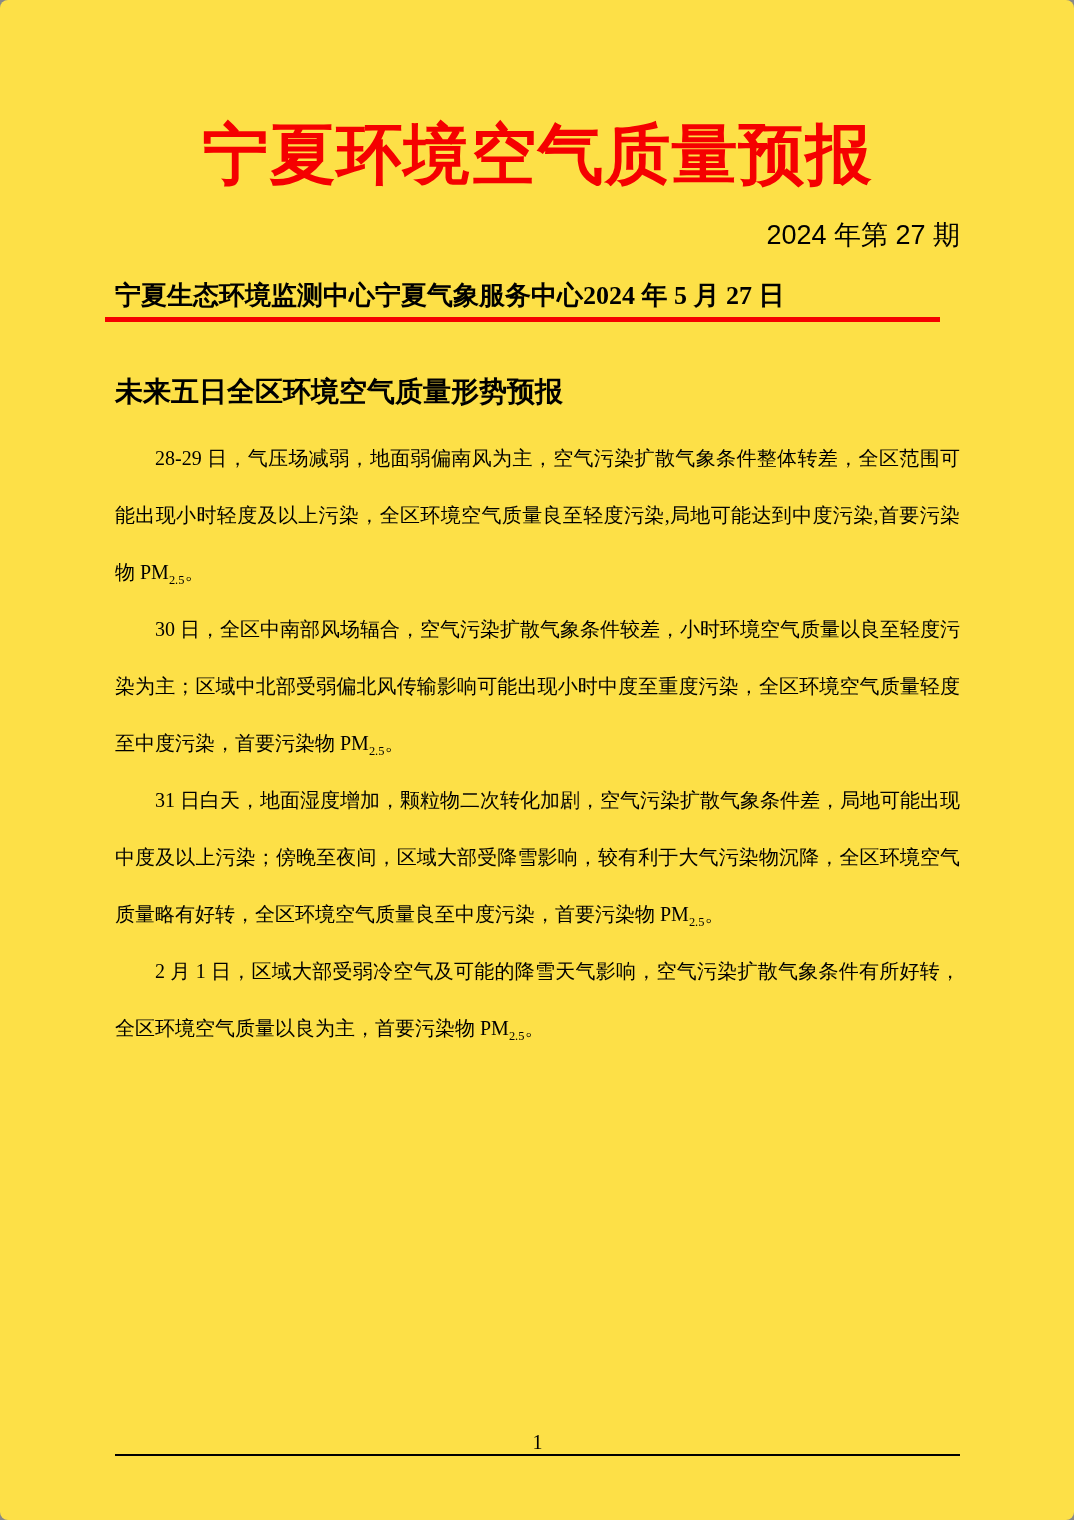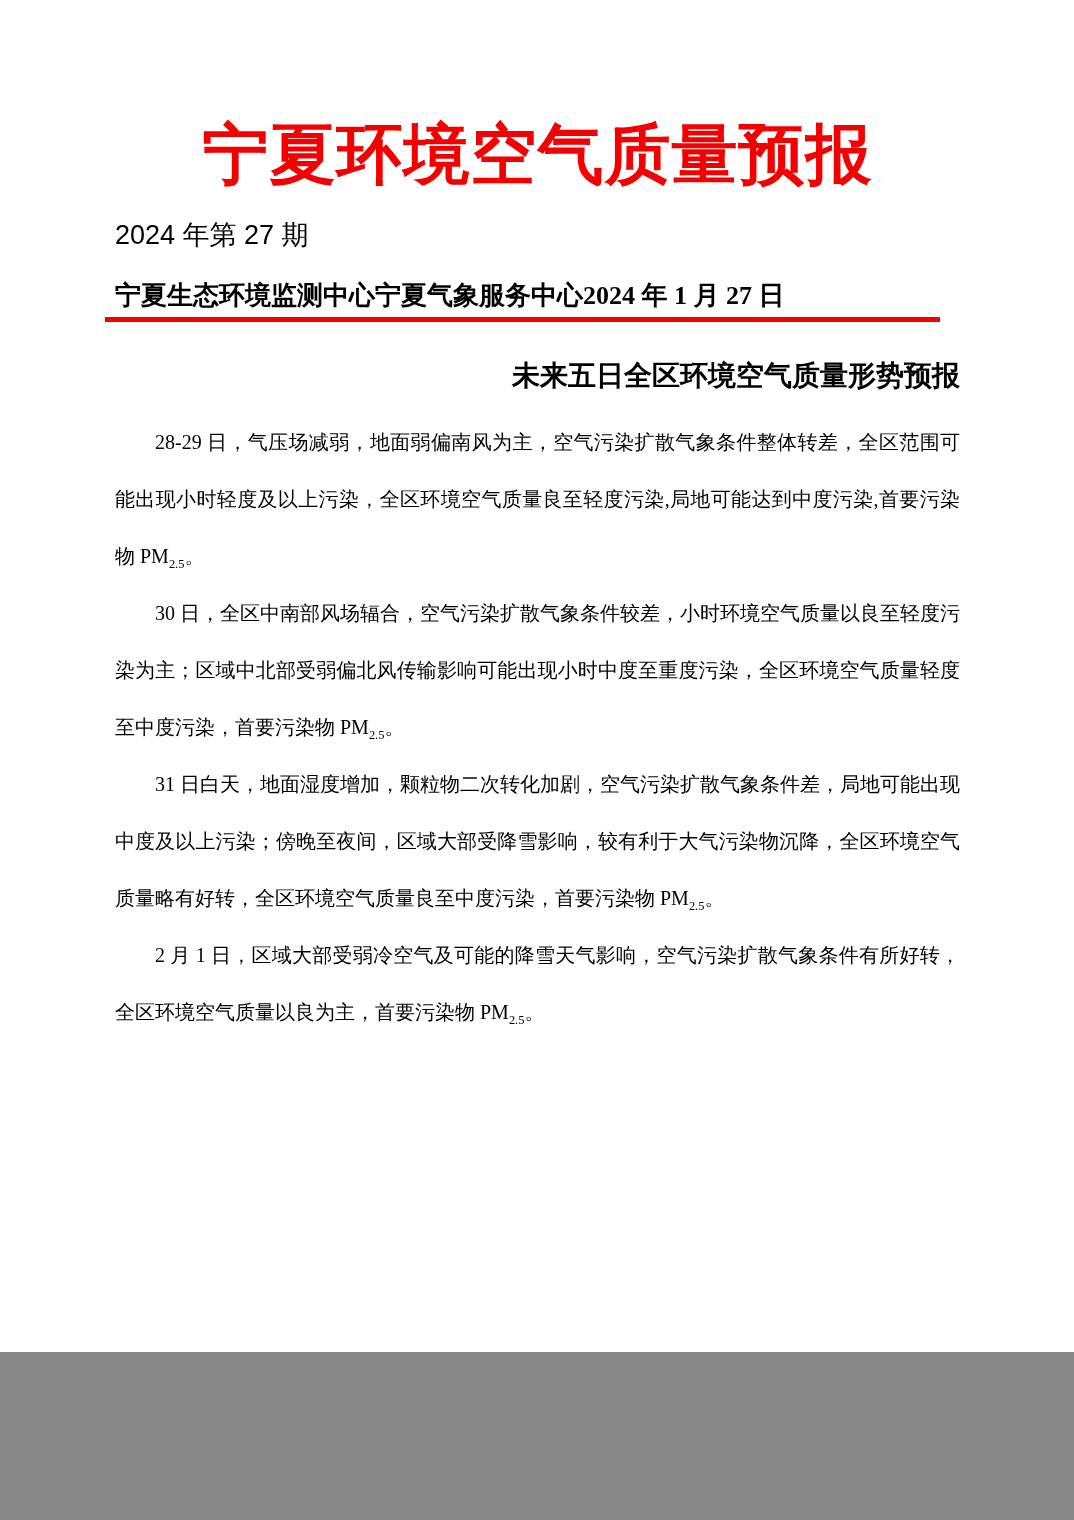--- a/index.html
+++ b/index.html
@@ -1,40 +1,41 @@
 <!DOCTYPE html>
 <html><head>
 <meta charset="utf-8">
 <style>
   * { margin: 0; padding: 0; box-sizing: border-box; }
   html, body { background: #888; }
   .page {
     position: relative;
     width: 1074px;
-    height: 1352px;
+    height: 1520px;
     margin: 0 auto;
-    background: #ffffff;
+    background: #fde047;
     color: #000000;
     font-family: "Liberation Serif", "DejaVu Serif", serif;
     overflow: hidden;
+    border-radius: 8px;
   }
   .content {
     padding: 118px 114px 0 115px;
   }
   .doc-title {
     text-align: center;
     font-size: 66px;
     font-weight: bold;
     line-height: 1.12;
     letter-spacing: 1px;
     color: #f50000;
     white-space: nowrap;
   }
   .issue-line {
-    text-align: left;
+    text-align: right;
     font-size: 27px;
     line-height: 34px;
     margin-top: 26px;
     font-family: "Liberation Sans", "DejaVu Sans", sans-serif;
   }
   .org-row {
     display: flex;
     justify-content: flex-start;
     align-items: baseline;
     margin-top: 28px;
@@ -49,25 +50,25 @@
   .org-date {
     font-weight: bold;
     font-size: 26px;
   }
   .header-rule {
     border-bottom: 5px solid #f50000;
     margin: 6px 20px 0 -10px;
     height: 0;
   }
   .section-heading {
-    text-align: right;
+    text-align: left;
     font-weight: bold;
     font-size: 28px;
     line-height: 36px;
-    margin-top: 36px;
+    margin-top: 52px;
   }
   .body-text { margin-top: 20px; }
   .body-text p {
     font-size: 20px;
     line-height: 57px;
     text-align: justify;
     text-indent: 2em;
   }
   .body-text sub {
     font-size: 0.62em;
@@ -91,21 +92,21 @@
 <div class="page">
   <div class="content">
 
     <div class="doc-title" style="color: rgb(245, 0, 0);">宁夏环境空气质量预报</div>
 
     <div class="issue-line">2024 年第 27 期</div>
 
     <div class="org-row">
       <span class="org-name">宁夏生态环境监测中心</span>
       <span class="org-name">宁夏气象服务中心</span>
-      <span class="org-date">2024 年 1 月 27 日</span>
+      <span class="org-date">2024 年 5 月 27 日</span>
     </div>
 
     <div class="header-rule" style="border-bottom-color: rgb(245, 0, 0);"></div>
 
     <div class="section-heading">未来五日全区环境空气质量形势预报</div>
 
     <div class="body-text">
         <p>28-29 日，气压场减弱，地面弱偏南风为主，空气污染扩散气象条件整体转差，全区范围可能出现小时轻度及以上污染，全区环境空气质量良至轻度污染,局地可能达到中度污染,首要污染物 PM<sub>2.5</sub>。</p>
         <p>30 日，全区中南部风场辐合，空气污染扩散气象条件较差，小时环境空气质量以良至轻度污染为主；区域中北部受弱偏北风传输影响可能出现小时中度至重度污染，全区环境空气质量轻度至中度污染，首要污染物 PM<sub>2.5</sub>。</p>
         <p>31 日白天，地面湿度增加，颗粒物二次转化加剧，空气污染扩散气象条件差，局地可能出现中度及以上污染；傍晚至夜间，区域大部受降雪影响，较有利于大气污染物沉降，全区环境空气质量略有好转，全区环境空气质量良至中度污染，首要污染物 PM<sub>2.5</sub>。</p>

